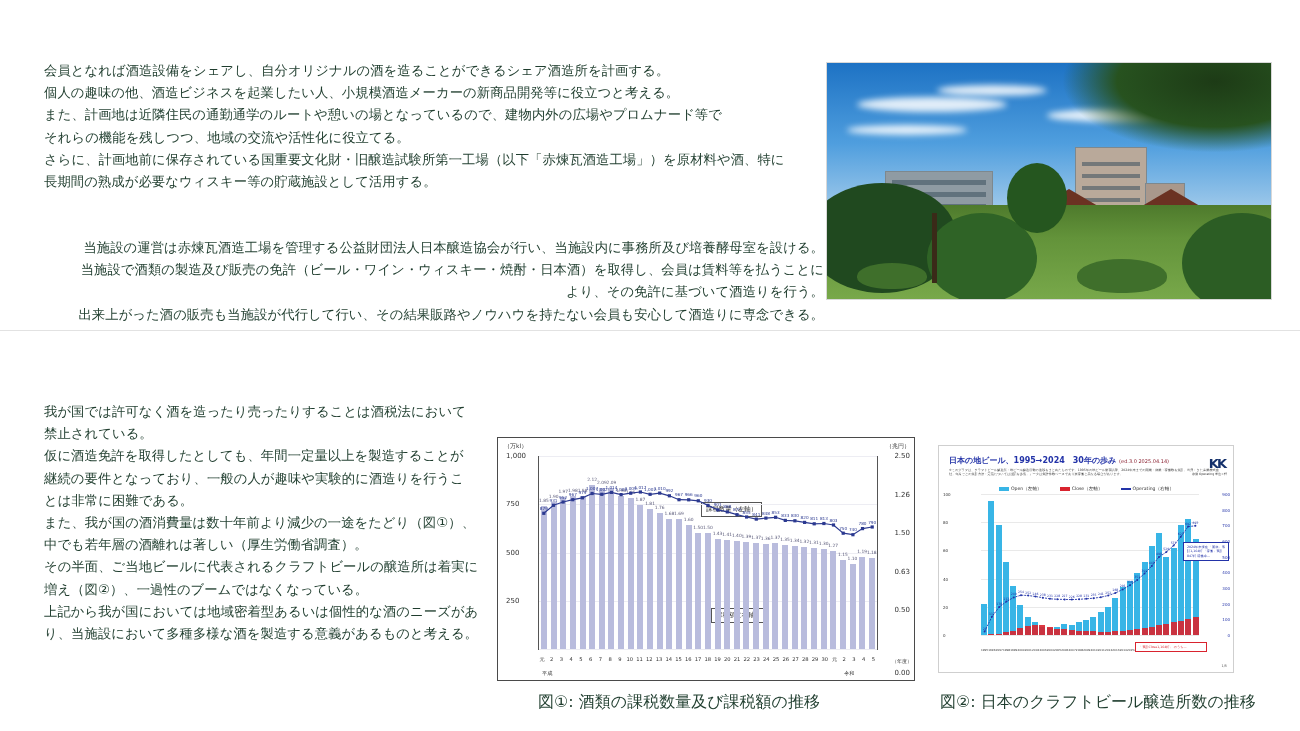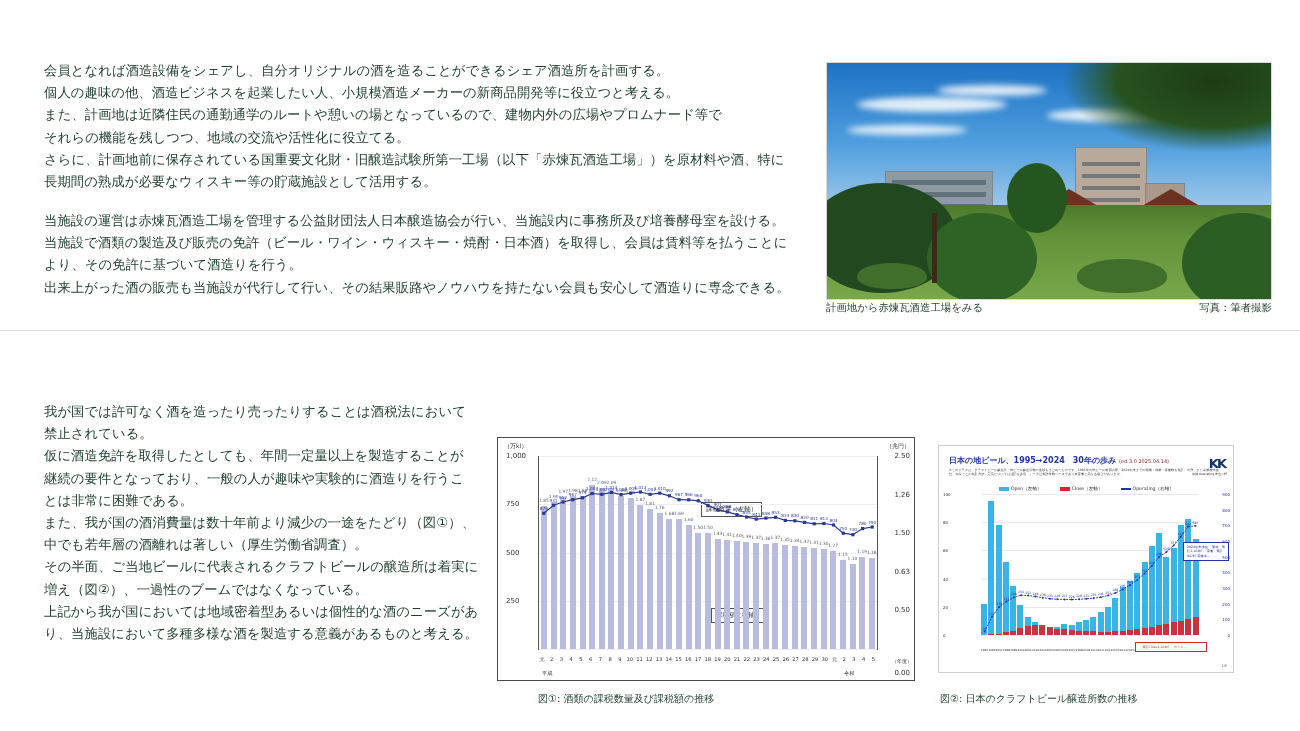--- a/index.html
+++ b/index.html
@@ -35,21 +35,21 @@
   
   .body-text {
     position: absolute;
     color: #1f3d2e;
     font-size: 13.3px;
     line-height: 22.2px;
     white-space: pre-wrap;
     letter-spacing: 0.1px;
   }
   #concept-para-1 { left: 44px; top: 60px; width: 790px; }
-  #concept-para-2 { left: 44px; top: 210px; width: 780px; }
+  #concept-para-2 { left: 44px; top: 237px; width: 780px; text-align: right; }
 
   #background-para { left: 44px; top: 401px; width: 450px; }
   #background-source { left: 44px; top: 668px; width: 420px; font-size: 11.6px; line-height: 17px; }
 
   
   #photo-frame {
     position: absolute; left: 826px; top: 62px; width: 446px; height: 238px;
     overflow: hidden; background: #2c4f6b;
     border: 1px solid #d8d8d8;
   }
@@ -180,21 +180,21 @@
   }
   .c2-note2 {
     position: absolute; border: 1px solid #2333a8; color: #2333a8;
     font-size: 3.2px; padding: 2px 3px; line-height: 4.4px; background: #fff;
   }
   .c2-xlabels { position: absolute; left: 42px; right: 34px; bottom: 20px; display: flex; justify-content: space-between; }
   .c2-xtick { font-size: 2.8px; color: #333; width: 6px; text-align:center; }
   .c2-footer { position: absolute; right: 6px; bottom: 4px; font-size: 3.4px; color: #555; }
 
   .chart-caption {
-    position: absolute; font-size: 10px; color: #1f3d2e;
+    position: absolute; font-size: 16px; color: #1f3d2e;
   }
   #cap1 { left: 538px; top: 692px; }
   #cap2 { left: 940px; top: 692px; }
 </style>
 </head>
 <body>
 
 <div class="page">
 
 
@@ -241,24 +241,20 @@
     <div class="tree-canopy" style="left:-20px;top:120px;width:150px;height:110px;"></div>
     <div class="tree-canopy" style="left:100px;top:150px;width:110px;height:90px;background:#2f6326;"></div>
     <div class="tree-canopy" style="left:180px;top:100px;width:60px;height:70px;background:#25561f;"></div>
     <div class="tree-canopy" style="left:355px;top:150px;width:120px;height:100px;background:#2c5d24;"></div>
     <div class="shrub" style="left:250px;top:196px;width:90px;height:34px;"></div>
     <div class="shrub" style="left:30px;top:200px;width:70px;height:26px;"></div>
     <div class="top-leaves"></div>
     <div style="position:absolute;left:105px;top:150px;width:5px;height:70px;background:#3a2a18;"></div>
   </div>
 
-  <div class="photo-caption-row">
-    <span>計画地から赤煉瓦酒造工場をみる</span>
-    <span>写真：筆者撮影</span>
-  </div>
 
   <div class="divider" style="top:330px;"></div>
 
 
   <div class="body-text" id="background-para">我が国では許可なく酒を造ったり売ったりすることは酒税法において
 禁止されている。
 仮に酒造免許を取得したとしても、年間一定量以上を製造することが
 継続の要件となっており、一般の人が趣味や実験的に酒造りを行うこ
 とは非常に困難である。
 また、我が国の酒消費量は数十年前より減少の一途をたどり（図①）、

